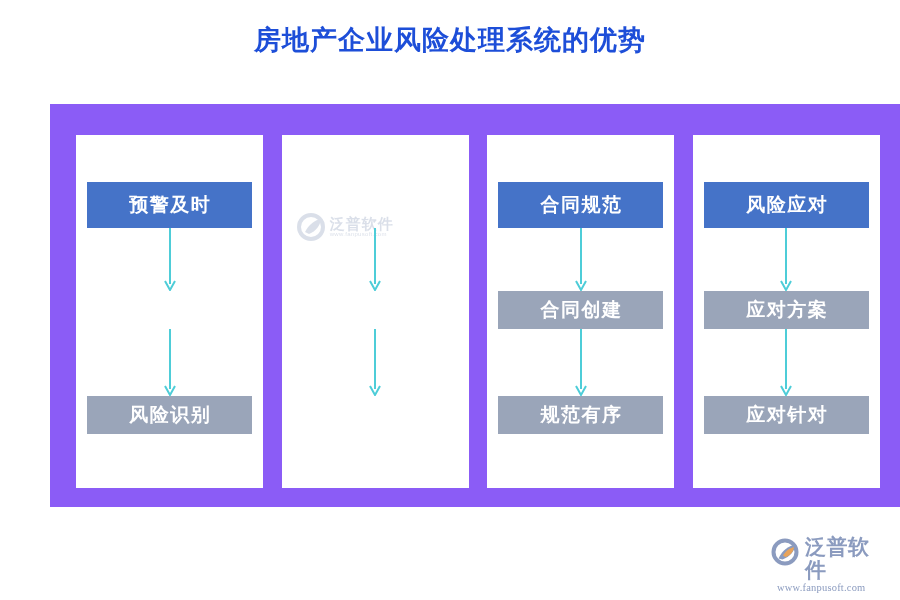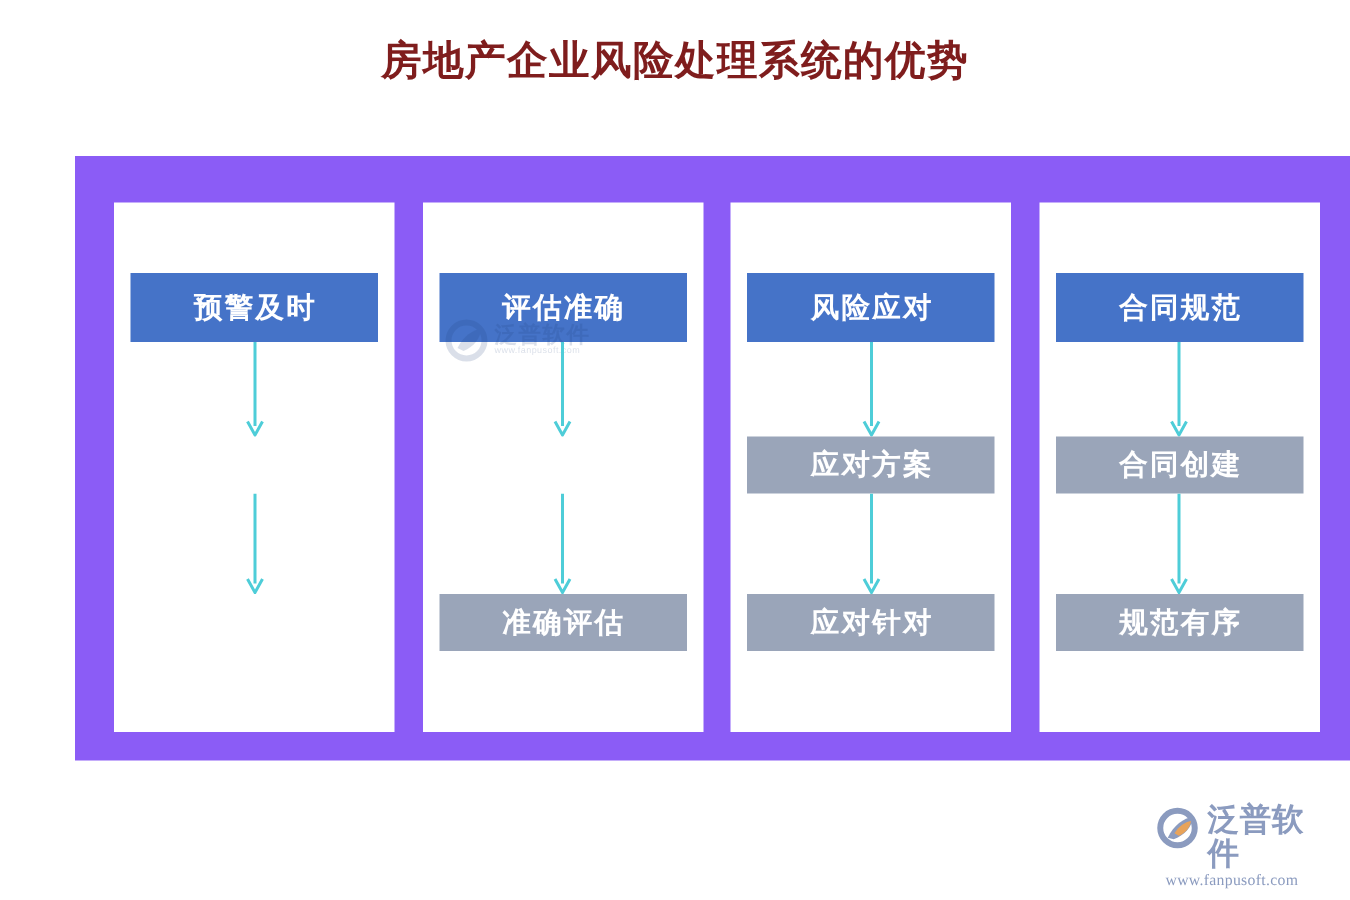--- a/index.html
+++ b/index.html
@@ -18,21 +18,21 @@
   
   .page-title {
     position: absolute;
     left: 0;
     top: 22px;
     width: 900px;
     text-align: center;
     font-size: 27px;
     font-weight: 700;
     letter-spacing: 1px;
-    color: #7f1d1d;
+    color: #1d4ed8;
     font-family: "Liberation Serif", "DejaVu Serif", serif;
   }
 
   
   .diagram-frame {
     position: absolute;
     left: 22px;
     top: 104px;
     width: 856px;
     height: 403px;
@@ -192,24 +192,24 @@
       </div>
 
 
       <div class="arrow arrow-2">
         <svg width="13" height="67" viewBox="0 0 13 67" xmlns="http://www.w3.org/2000/svg">
           <line x1="6.5" y1="0" x2="6.5" y2="60" stroke="#4ecdd8" stroke-width="2"></line>
           <path d="M1.5 57 L6.5 66 L11.5 57" fill="none" stroke="#4ecdd8" stroke-width="2"></path>
         </svg>
       </div>
 
-    </div>
-
-    <div class="flow-column">
-      <div class="node-box node-head">评估准确</div>
+      <div class="node-box node-tail">风险识别</div>
+    </div>
+
+    <div class="flow-column">
 
       <div class="watermark">
         <svg class="brand-mark" viewBox="0 0 30 30" xmlns="http://www.w3.org/2000/svg">
           <path d="M15 1 A14 14 0 1 0 15 29 A14 14 0 1 0 15 1 Z M15 5 A10 10 0 1 1 15 25 A10 10 0 1 1 15 5 Z" fill="#20407a"></path>
           <path d="M9 20 C13 12 19 8 25 7 C24 14 20 19 13 22 Z" fill="#20407a"></path>
         </svg>
         <span class="wm-text">
           <span class="wm-cn">泛普软件</span>
           <span class="wm-url">www.fanpusoft.com</span>
         </span>
@@ -223,21 +223,42 @@
       </div>
 
 
       <div class="arrow arrow-2">
         <svg width="13" height="67" viewBox="0 0 13 67" xmlns="http://www.w3.org/2000/svg">
           <line x1="6.5" y1="0" x2="6.5" y2="60" stroke="#4ecdd8" stroke-width="2"></line>
           <path d="M1.5 57 L6.5 66 L11.5 57" fill="none" stroke="#4ecdd8" stroke-width="2"></path>
         </svg>
       </div>
 
-      <div class="node-box node-tail">准确评估</div>
+    </div>
+
+    <div class="flow-column">
+      <div class="node-box node-head">合同规范</div>
+
+      <div class="arrow arrow-1">
+        <svg width="13" height="63" viewBox="0 0 13 63" xmlns="http://www.w3.org/2000/svg">
+          <line x1="6.5" y1="0" x2="6.5" y2="56" stroke="#4ecdd8" stroke-width="2"></line>
+          <path d="M1.5 53 L6.5 62 L11.5 53" fill="none" stroke="#4ecdd8" stroke-width="2"></path>
+        </svg>
+      </div>
+
+      <div class="node-box node-mid">合同创建</div>
+
+      <div class="arrow arrow-2">
+        <svg width="13" height="67" viewBox="0 0 13 67" xmlns="http://www.w3.org/2000/svg">
+          <line x1="6.5" y1="0" x2="6.5" y2="60" stroke="#4ecdd8" stroke-width="2"></line>
+          <path d="M1.5 57 L6.5 66 L11.5 57" fill="none" stroke="#4ecdd8" stroke-width="2"></path>
+        </svg>
+      </div>
+
+      <div class="node-box node-tail">规范有序</div>
     </div>
 
     <div class="flow-column">
       <div class="node-box node-head">风险应对</div>
 
       <div class="arrow arrow-1">
         <svg width="13" height="63" viewBox="0 0 13 63" xmlns="http://www.w3.org/2000/svg">
           <line x1="6.5" y1="0" x2="6.5" y2="56" stroke="#4ecdd8" stroke-width="2"></line>
           <path d="M1.5 53 L6.5 62 L11.5 53" fill="none" stroke="#4ecdd8" stroke-width="2"></path>
         </svg>
@@ -246,42 +267,20 @@
       <div class="node-box node-mid">应对方案</div>
 
       <div class="arrow arrow-2">
         <svg width="13" height="67" viewBox="0 0 13 67" xmlns="http://www.w3.org/2000/svg">
           <line x1="6.5" y1="0" x2="6.5" y2="60" stroke="#4ecdd8" stroke-width="2"></line>
           <path d="M1.5 57 L6.5 66 L11.5 57" fill="none" stroke="#4ecdd8" stroke-width="2"></path>
         </svg>
       </div>
 
       <div class="node-box node-tail">应对针对</div>
-    </div>
-
-    <div class="flow-column">
-      <div class="node-box node-head">合同规范</div>
-
-      <div class="arrow arrow-1">
-        <svg width="13" height="63" viewBox="0 0 13 63" xmlns="http://www.w3.org/2000/svg">
-          <line x1="6.5" y1="0" x2="6.5" y2="56" stroke="#4ecdd8" stroke-width="2"></line>
-          <path d="M1.5 53 L6.5 62 L11.5 53" fill="none" stroke="#4ecdd8" stroke-width="2"></path>
-        </svg>
-      </div>
-
-      <div class="node-box node-mid">合同创建</div>
-
-      <div class="arrow arrow-2">
-        <svg width="13" height="67" viewBox="0 0 13 67" xmlns="http://www.w3.org/2000/svg">
-          <line x1="6.5" y1="0" x2="6.5" y2="60" stroke="#4ecdd8" stroke-width="2"></line>
-          <path d="M1.5 57 L6.5 66 L11.5 57" fill="none" stroke="#4ecdd8" stroke-width="2"></path>
-        </svg>
-      </div>
-
-      <div class="node-box node-tail">规范有序</div>
     </div>
 
   </div>
 </div>
 
 <div class="brand-logo">
   <svg class="brand-mark" viewBox="0 0 30 30" xmlns="http://www.w3.org/2000/svg">
     <path d="M15 1.5 A13.5 13.5 0 1 0 15 28.5 A13.5 13.5 0 1 0 15 1.5 Z M15 5.5 A9.5 9.5 0 1 1 15 24.5 A9.5 9.5 0 1 1 15 5.5 Z" fill="#8b9bbf"></path>
     <path d="M8.5 21.5 C12.5 13 19 8.5 25.5 7.5 C24.5 14.5 20 19.5 12.5 22.5 Z" fill="#8b9bbf"></path>
     <path d="M13 18.5 C16 13.5 20 11 24 10.3 C23.3 15 20.3 18.3 15.8 20.2 Z" fill="#e8a35a"></path>

